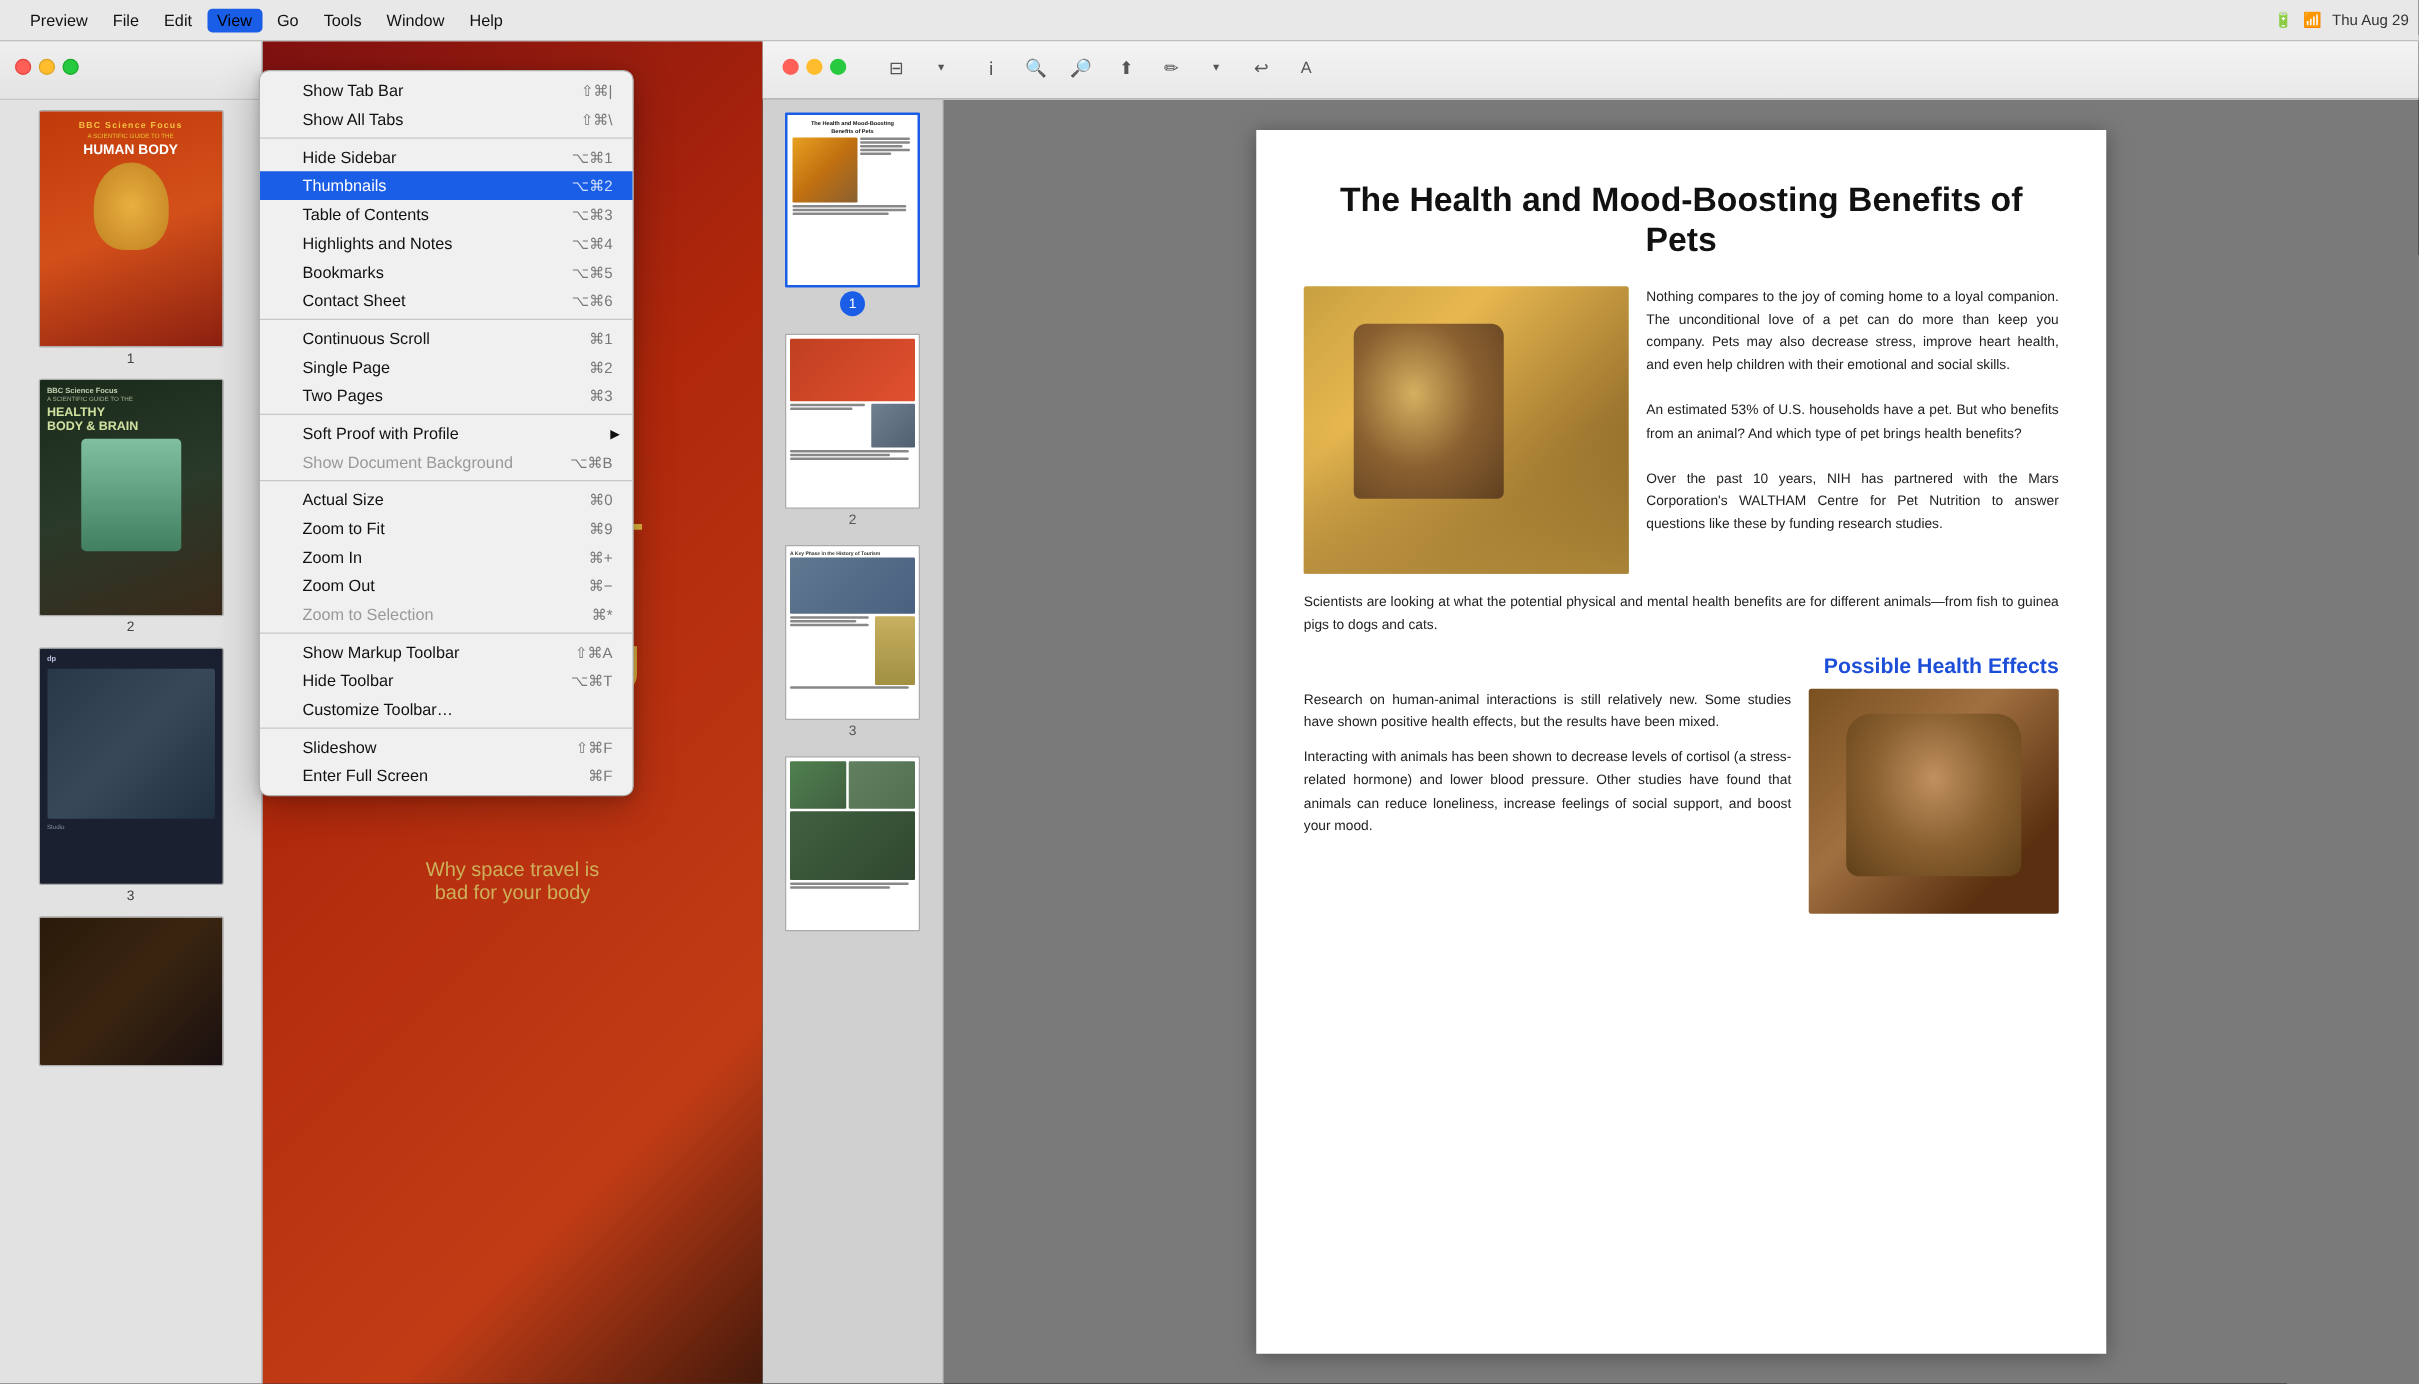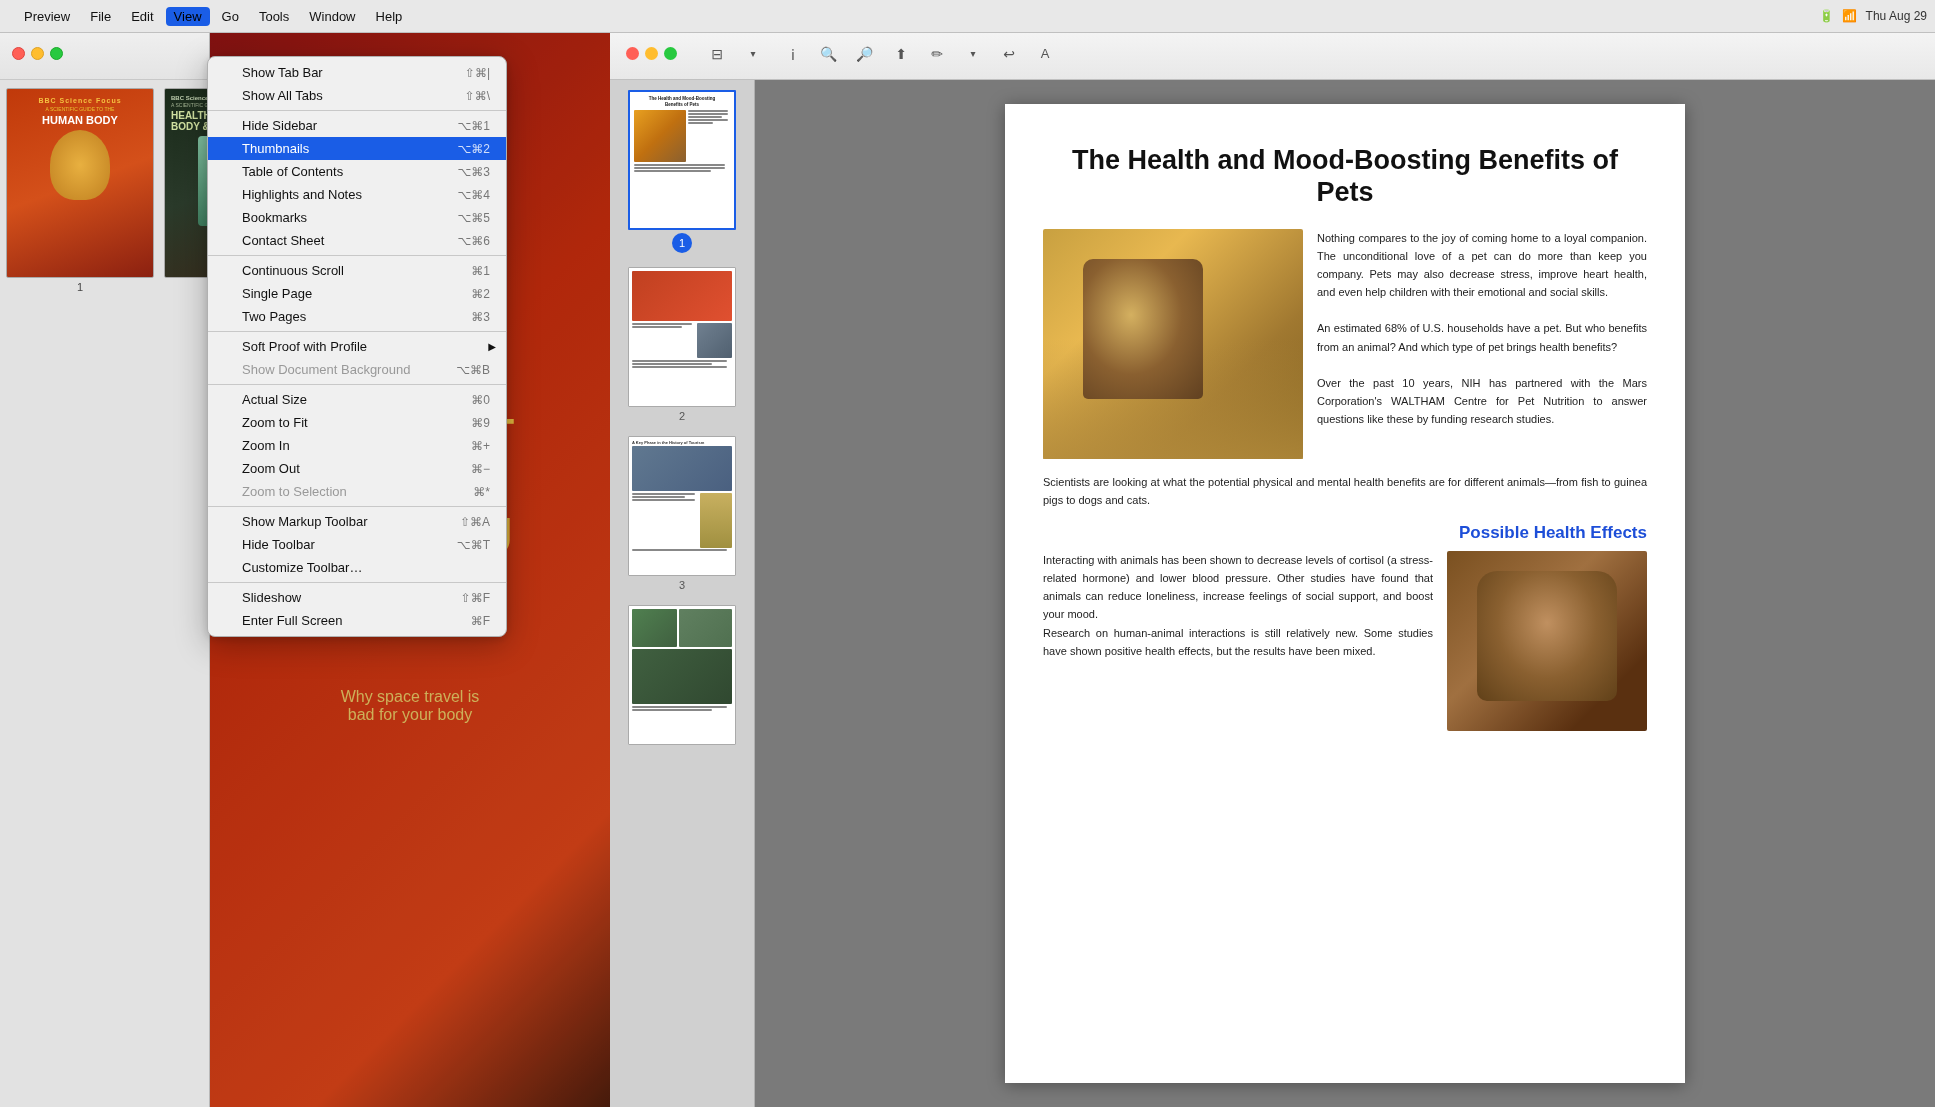--- a/index.html
+++ b/index.html
@@ -229,21 +229,21 @@
   <div style="position:absolute; top:0; left:0; width:210px; bottom:0; background:#e2e2e2; border-right:1px solid #b8b8b8; display:flex; flex-direction:column;">
 
     <div style="height:52px; background:linear-gradient(to bottom, #f0f0f0, #e4e4e4); border-bottom:1px solid #c8c8c8; display:flex; align-items:center; padding:0 12px; gap:6px;">
       <div style="display:flex; gap:6px;">
         <div class="tl tl-close"></div>
         <div class="tl tl-min"></div>
         <div class="tl tl-max"></div>
       </div>
     </div>
 
-    <div style="flex:1; overflow-y:auto; padding:8px 6px; display:flex; flex-direction:row; gap:10px;">
+    <div style="flex:1; overflow-y:auto; padding:8px 6px; display:flex; flex-direction:column; gap:10px;">
 
       <div style="display:flex; flex-direction:column; align-items:center; gap:3px;">
         <div style="width:148px; height:190px; background:linear-gradient(160deg,#c0390a,#d4501a,#8b2010); border:1px solid #aaa; border-radius:2px; position:relative; overflow:hidden;">
           <div style="position:absolute; top:8px; left:8px; right:8px; text-align:center;">
             <div style="font-size:7px; font-weight:800; color:#f5c040; letter-spacing:1px;">BBC Science Focus</div>
             <div style="font-size:5px; color:#e8c030; margin-top:2px;">A SCIENTIFIC GUIDE TO THE</div>
             <div style="font-size:11px; font-weight:900; color:#fff; margin-top:2px; line-height:1.1;">HUMAN BODY</div>
             <div style="width:60px; height:70px; background:radial-gradient(ellipse,#e8b040,#c08020); margin:4px auto 0; border-radius:50% 50% 40% 40%;"></div>
           </div>
         </div>
@@ -384,34 +384,34 @@
 
           <div style="display:flex; gap:14px; margin-bottom:14px;">
             <div style="width:260px; height:230px; background:linear-gradient(135deg,#c8a040 0%,#e8b850 30%,#a07830 70%,#806020 100%); border-radius:2px; flex-shrink:0; position:relative;">
 
               <div style="position:absolute; bottom:0; left:0; right:0; height:120px; background:linear-gradient(to top,rgba(180,140,60,0.8),transparent);"></div>
               <div style="position:absolute; top:30px; left:40px; width:120px; height:140px; background:radial-gradient(ellipse at 40% 40%,#d4b060,#8a6030,#604020); border-radius:10px 10px 5px 5px;"></div>
             </div>
             <div style="flex:1; font-size:11px; line-height:1.65; color:#222; text-align:justify;">
               <p>Nothing compares to the joy of coming home to a loyal companion. The unconditional love of a pet can do more than keep you company. Pets may also decrease stress, improve heart health, and even help children with their emotional and social skills.</p>
               <br>
-              <p>An estimated 68% of U.S. households have a pet. But who benefits from an animal? And which type of pet brings health benefits?</p>
+              <p>An estimated 53% of U.S. households have a pet. But who benefits from an animal? And which type of pet brings health benefits?</p>
               <br>
               <p>Over the past 10 years, NIH has partnered with the Mars Corporation's WALTHAM Centre for Pet Nutrition to answer questions like these by funding research studies.</p>
             </div>
           </div>
 
           <p style="font-size:11px; line-height:1.65; color:#222; margin-bottom:14px; text-align:justify;">Scientists are looking at what the potential physical and mental health benefits are for different animals—from fish to guinea pigs to dogs and cats.</p>
 
           <h2 style="font-size:17px; font-weight:700; color:#1d4ed8; margin-bottom:8px;text-align:right;">Possible Health Effects</h2>
 
           <div style="display:flex; gap:14px; margin-top:8px;">
             <div style="flex:1;">
+              <p style="font-size:11px; line-height:1.65; color:#222; text-align:justify; margin-bottom:10px;">Research on human-animal interactions is still relatively new. Some studies have shown positive health effects, but the results have been mixed.</p>
               <p style="font-size:11px; line-height:1.65; color:#222; text-align:justify;">Interacting with animals has been shown to decrease levels of cortisol (a stress-related hormone) and lower blood pressure. Other studies have found that animals can reduce loneliness, increase feelings of social support, and boost your mood.</p>
-              <p style="font-size:11px; line-height:1.65; color:#222; text-align:justify; margin-bottom:10px;">Research on human-animal interactions is still relatively new. Some studies have shown positive health effects, but the results have been mixed.</p>
             </div>
             <div style="width:200px; height:180px; background:linear-gradient(135deg,#7a5020 0%,#a07040 40%,#5a3010 80%); flex-shrink:0; border-radius:2px; position:relative;">
 
               <div style="position:absolute; top:20px; left:30px; width:140px; height:130px; background:radial-gradient(ellipse at 50% 40%,#c09060,#8a6030,#604018); border-radius:20px 20px 10px 10px;"></div>
             </div>
           </div>
         </div>
       </div>
     </div>
   </div>

